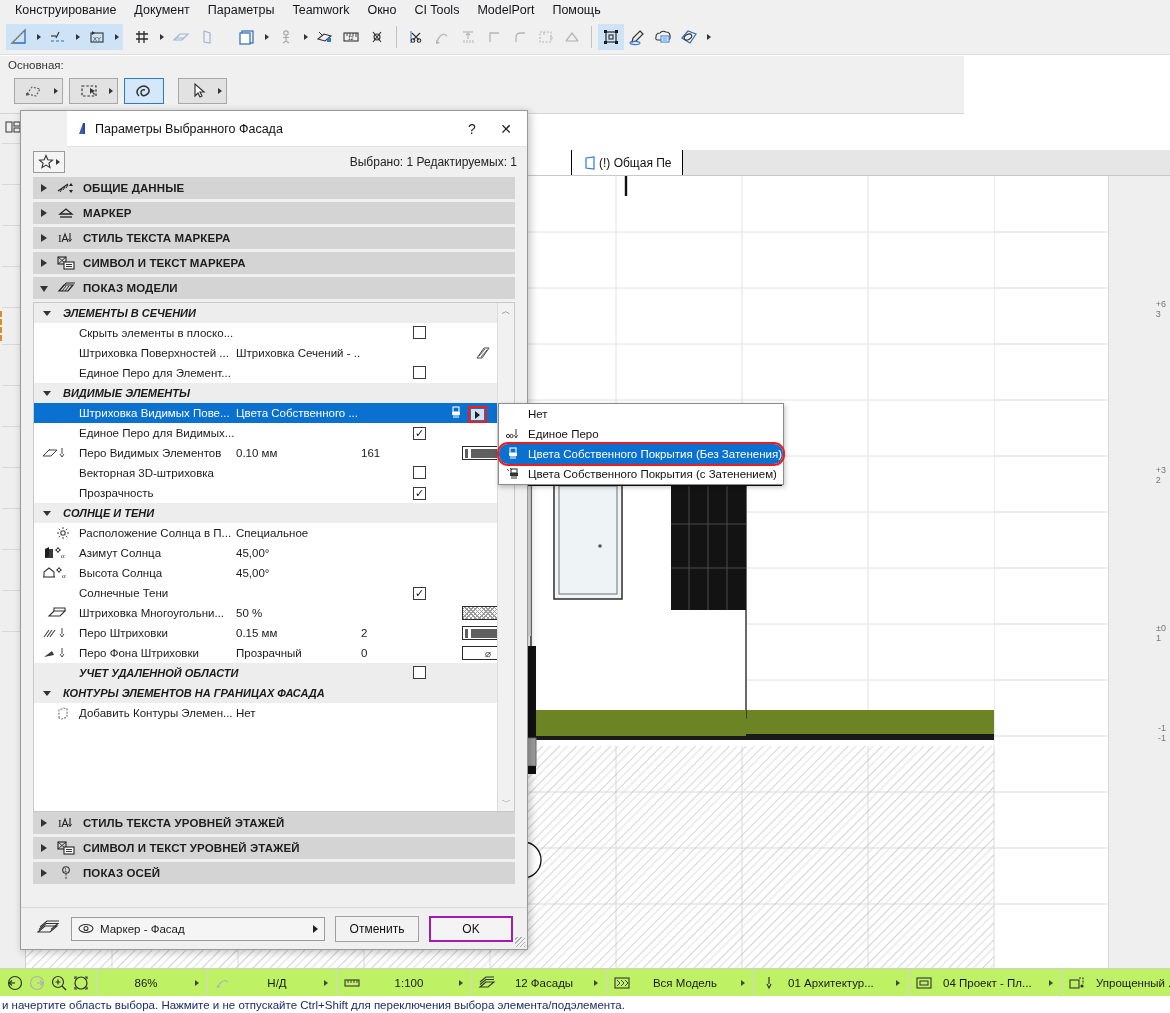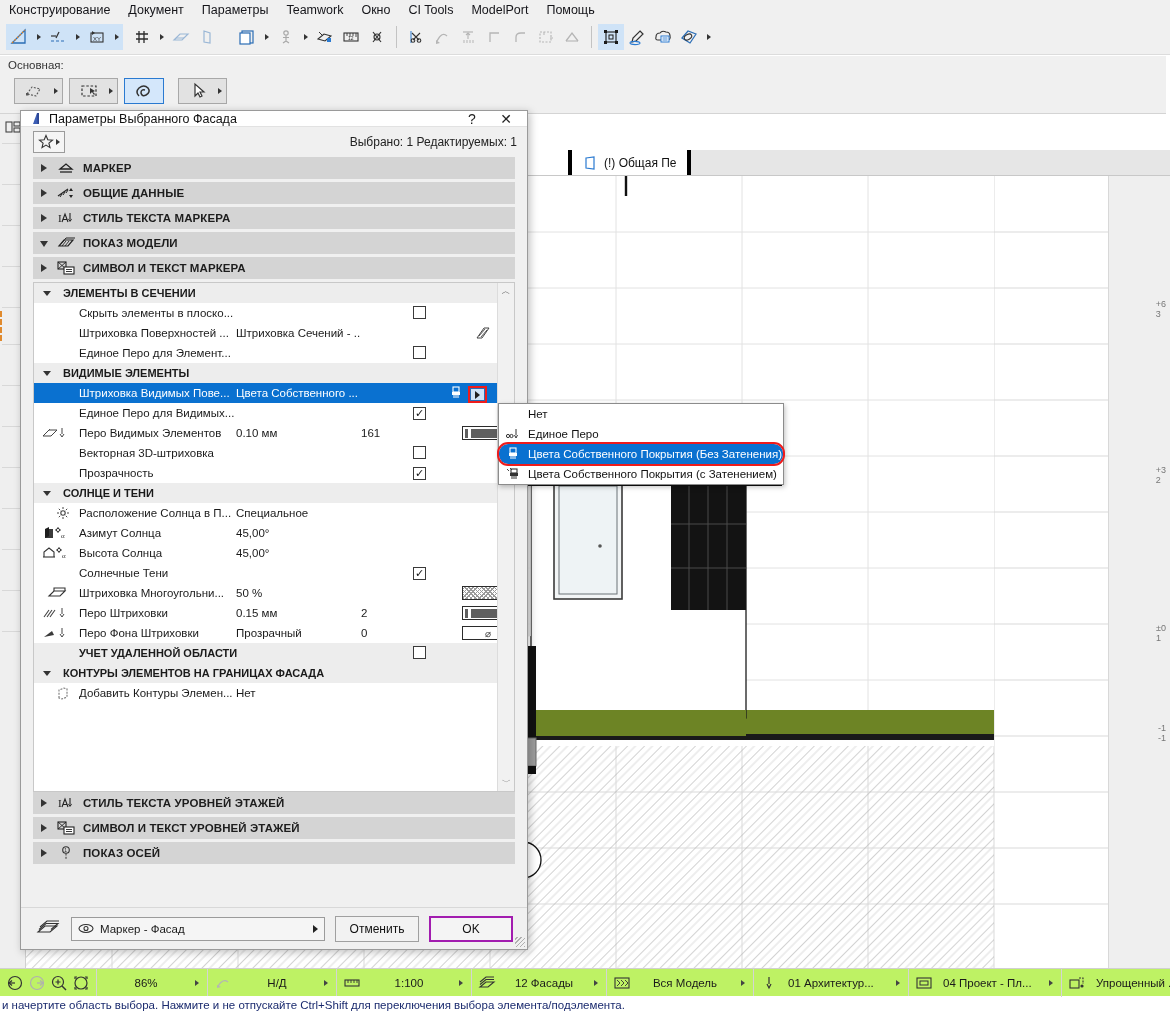--- a/index.html
+++ b/index.html
@@ -12,20 +12,21 @@
     color: #1a1a1a;
     background: #ffffff;
   }
   #app { position: relative; width: 1170px; height: 1013px; }
 
   
   .menubar {
     position: absolute; left: 0; top: 0; width: 1170px; height: 20px;
     background: #f0f0f0;
     display: flex; align-items: center;
+    padding-left: 6px;
   }
   .menubar .mi {
     font-size: 12.5px; color: #15151a;
     padding: 0 9px; height: 20px; line-height: 20px; white-space: nowrap;
   }
 
   
   .toolbar {
     position: absolute; left: 0; top: 20px; width: 1170px; height: 35px;
     background: #f0f0f0; border-bottom: 1px solid #dcdcdc;
@@ -42,21 +43,21 @@
   .tb-arrow.sel { background: #cfe3f7; }
   .tb-arrow::after {
     content: ""; border-left: 4px solid #333; border-top: 3.5px solid transparent;
     border-bottom: 3.5px solid transparent;
   }
   .tb-sep { width: 1px; height: 22px; background: #c3c3c3; margin: 0 6px; }
   .tb-group { display: flex; align-items: center; }
 
   
   .infobar {
-    position: absolute; left: 0; top: 56px; width: 1166px; height: 58px;
+    position: absolute; left: 0; top: 56px; width: 964px; height: 58px;
     background: #f0f0f0; border-bottom: 1px solid #d4d4d4;
   }
   .infobar .lbl { position: absolute; left: 8px; top: 3px; font-size: 11.5px; color: #333; }
   .infobar .row { position: absolute; left: 14px; top: 22px; display: flex; align-items: center; }
   .ib-box {
     height: 26px; border: 1px solid #a8a8a8; background: #e4e4e4;
     display: flex; align-items: center; padding: 0 4px; margin-right: 6px;
   }
   .ib-box.active { background: #d4e7fb; border-color: #2a7ad1; }
   .ib-box.plain { background: #e2e2e2; }
@@ -82,22 +83,22 @@
   .tabbar {
     position: absolute; left: 26px; top: 150px; width: 1144px; height: 26px;
     background: #e6e6e6; border-bottom: 1px solid #c8c8c8;
     display: flex; align-items: stretch;
   }
   .tab-close {
     width: 22px; display: flex; align-items: center; justify-content: center;
     font-size: 13px; color: #333; font-weight: bold;
   }
   .tab {
-    display: flex; align-items: center; gap: 5px; padding: 0 10px;
-    background: #ffffff; border-right: 4px solid #000000;
+    display: flex; align-items: center; padding: 0 10px;
+    background: #ffffff; border-right: 1px solid #000000;
     font-size: 12px; white-space: nowrap; color: #111;
   }
   .tab .ticon { width: 17px; height: 17px; display:flex; align-items:center; justify-content:center; }
 
   
   .canvas {
     position: absolute; left: 26px; top: 176px; width: 1144px; height: 792px;
     background: #ffffff; overflow: hidden;
   }
   .canvas-grid { position: absolute; inset: 0; }
@@ -130,22 +131,22 @@
     display: flex; align-items: center; padding-left: 2px; text-align: right;
   }
 
   
   .dialog {
     position: absolute; left: 20px; top: 110px; width: 508px; height: 840px;
     background: #f0f0f0; border: 1px solid #9a9a9a;
     box-shadow: 2px 2px 8px rgba(0,0,0,0.25);
   }
   .dlg-title {
-    height: 16px; background: #ffffff; border-bottom: 1px solid #e2e2e2;
-    display: flex; align-items: center; padding: 2px 4px;
+    height: 36px; background: #ffffff; border-bottom: 1px solid #e2e2e2;
+    display: flex; align-items: center; padding: 2px 4px; margin-left: 46px;
   }
   .dlg-title .dico { width: 24px; display:flex; align-items:center; justify-content:center; }
   .dlg-title .ttl { flex: 1; font-size: 12.5px; color: #111; }
   .dlg-title .tbtn {
     width: 34px; height: 30px; display:flex; align-items:center; justify-content:center;
     font-size: 14px; color: #222;
   }
 
   .dlg-sub {
     height: 30px; display: flex; align-items: center;
@@ -180,21 +181,21 @@
   .rows { position: absolute; left:0; top:0; right: 17px; bottom: 0; }
   .vscroll {
     position: absolute; right: 0; top: 0; width: 17px; bottom: 0;
     background: #f1f1f1; border-left: 1px solid #dcdcdc;
   }
   .vsc-btn {
     height: 17px; display:flex; align-items:center; justify-content:center; color:#666; font-size:9px;
   }
 
   .prow { height: 20px; display: flex; align-items: center; position: relative; font-size: 11.5px; }
-  .prow.grp { background: #ededed; }
+  .prow.grp { background: #ededed; font-style: italic; }
   .prow.sel { background: #0a71d0; color: #fff; }
   .prow .gtri { width: 26px; display: flex; align-items: center; justify-content: center; }
   .prow .gtri::after {
     content:""; border-top: 5.5px solid #333; border-left: 4.5px solid transparent; border-right: 4.5px solid transparent;
   }
   .prow .ricon { width: 42px; display:flex; align-items:center; justify-content:flex-end; padding-right: 5px; }
   .prow .rname { width: 160px; padding-left: 3px; white-space: nowrap; overflow: hidden; }
   .prow .rname.bold { font-weight: bold; font-size: 11px; }
   .prow .rval { width: 125px; white-space: nowrap; overflow: hidden; }
   .prow .rnum { width: 42px; text-align: left; }
@@ -788,75 +789,75 @@
           </svg>
         <span style="width:0;height:0;border-left:4px solid #333;border-top:3px solid transparent;border-bottom:3px solid transparent;"></span>
       </span>
       <span class="selinfo">Выбрано: 1 Редактируемых: 1</span>
     </div>
 
     <div class="sect">
       <span class="tri closed"></span>
       <span class="sico">
         <svg width="18" height="16" viewBox="0 0 18 16">
-            <path d="M3 9 L9 4 L15 9 Z" fill="none" stroke="#222" stroke-width="1.3"></path>
-            <line x1="3" y1="12" x2="15" y2="12" stroke="#222" stroke-width="1.3"></line>
-          </svg>
-      </span>
-      <span class="slab">МАРКЕР</span>
+            <path d="M1 11 L11 4" stroke="#222" stroke-width="1.2"></path>
+            <path d="M3 12 L5 9 M6 10 L8 7 M9 8 L11 5" stroke="#222" stroke-width="1"></path>
+            <path d="M14 3 L16 6 L12 6 Z" fill="#222"></path>
+            <path d="M14 13 L16 10 L12 10 Z" fill="#222"></path>
+          </svg>
+      </span>
+      <span class="slab">ОБЩИЕ ДАННЫЕ</span>
     </div>
 
     <div class="sect">
       <span class="tri closed"></span>
       <span class="sico">
         <svg width="18" height="16" viewBox="0 0 18 16">
-            <path d="M1 11 L11 4" stroke="#222" stroke-width="1.2"></path>
-            <path d="M3 12 L5 9 M6 10 L8 7 M9 8 L11 5" stroke="#222" stroke-width="1"></path>
-            <path d="M14 3 L16 6 L12 6 Z" fill="#222"></path>
-            <path d="M14 13 L16 10 L12 10 Z" fill="#222"></path>
-          </svg>
-      </span>
-      <span class="slab">ОБЩИЕ ДАННЫЕ</span>
+            <path d="M3 9 L9 4 L15 9 Z" fill="none" stroke="#222" stroke-width="1.3"></path>
+            <line x1="3" y1="12" x2="15" y2="12" stroke="#222" stroke-width="1.3"></line>
+          </svg>
+      </span>
+      <span class="slab">МАРКЕР</span>
     </div>
 
     <div class="sect">
       <span class="tri closed"></span>
       <span class="sico">
         <svg width="18" height="16" viewBox="0 0 18 16">
             <text x="1" y="12" font-size="11" font-family="serif" fill="#222">I</text>
             <path d="M5 12 L8 4 L11 12 M6.2 9.5 L9.8 9.5" fill="none" stroke="#222" stroke-width="1.1"></path>
             <path d="M13 3 L13 9 M11.5 9 L13 11 L14.5 9" fill="none" stroke="#222" stroke-width="1.1"></path>
           </svg>
       </span>
       <span class="slab">СТИЛЬ ТЕКСТА МАРКЕРА</span>
-    </div>
-
-    <div class="sect">
-      <span class="tri open"></span>
-      <span class="sico">
-        <svg width="18" height="16" viewBox="0 0 18 16">
-            <path d="M2 11 L7 5 L16 5 L11 11 Z" fill="none" stroke="#222" stroke-width="1.2"></path>
-            <path d="M4 9 L9 3 L18 3" fill="none" stroke="#222" stroke-width="1"></path>
-            <path d="M5 11 L9 6 M8 11 L12 6" stroke="#222" stroke-width=".9"></path>
-          </svg>
-      </span>
-      <span class="slab">ПОКАЗ МОДЕЛИ</span>
     </div>
 
     <div class="sect">
       <span class="tri closed"></span>
       <span class="sico">
         <svg width="18" height="16" viewBox="0 0 18 16">
             <rect x="1" y="2" width="8" height="7" fill="none" stroke="#222" stroke-width="1.1"></rect>
             <path d="M1 2 L9 9 M9 2 L1 9" stroke="#222" stroke-width=".9"></path>
             <rect x="7" y="7" width="10" height="7" fill="#fff" stroke="#222" stroke-width="1.1"></rect>
             <path d="M9 9.5 L15 9.5 M9 11.5 L15 11.5" stroke="#222" stroke-width=".9"></path>
           </svg>
       </span>
       <span class="slab">СИМВОЛ И ТЕКСТ МАРКЕРА</span>
+    </div>
+
+    <div class="sect">
+      <span class="tri open"></span>
+      <span class="sico">
+        <svg width="18" height="16" viewBox="0 0 18 16">
+            <path d="M2 11 L7 5 L16 5 L11 11 Z" fill="none" stroke="#222" stroke-width="1.2"></path>
+            <path d="M4 9 L9 3 L18 3" fill="none" stroke="#222" stroke-width="1"></path>
+            <path d="M5 11 L9 6 M8 11 L12 6" stroke="#222" stroke-width=".9"></path>
+          </svg>
+      </span>
+      <span class="slab">ПОКАЗ МОДЕЛИ</span>
     </div>
 
     <div class="listpane">
       <div class="rows">
 
         <div class="prow grp">
           <span class="gtri"></span>
           <span class="rname bold">ЭЛЕМЕНТЫ В СЕЧЕНИИ</span>
         </div>
 

